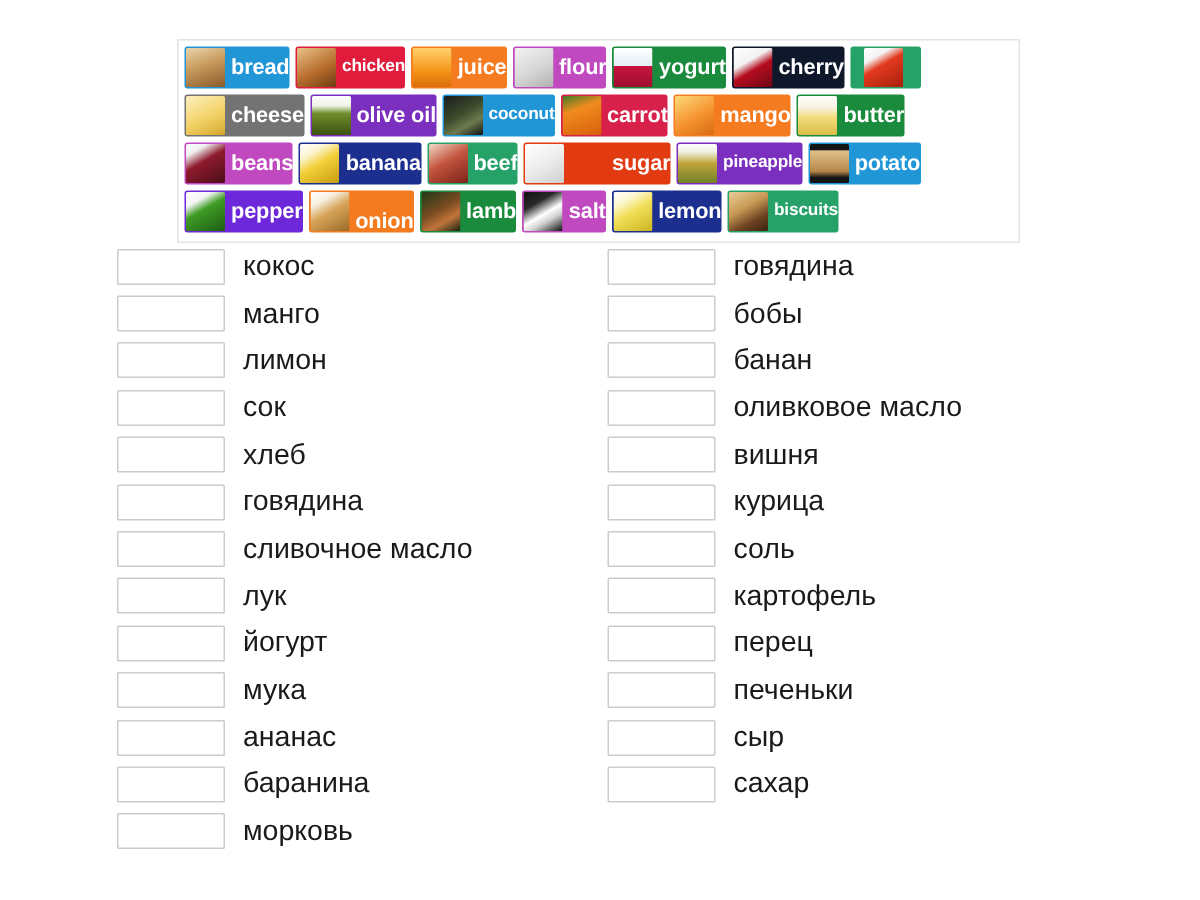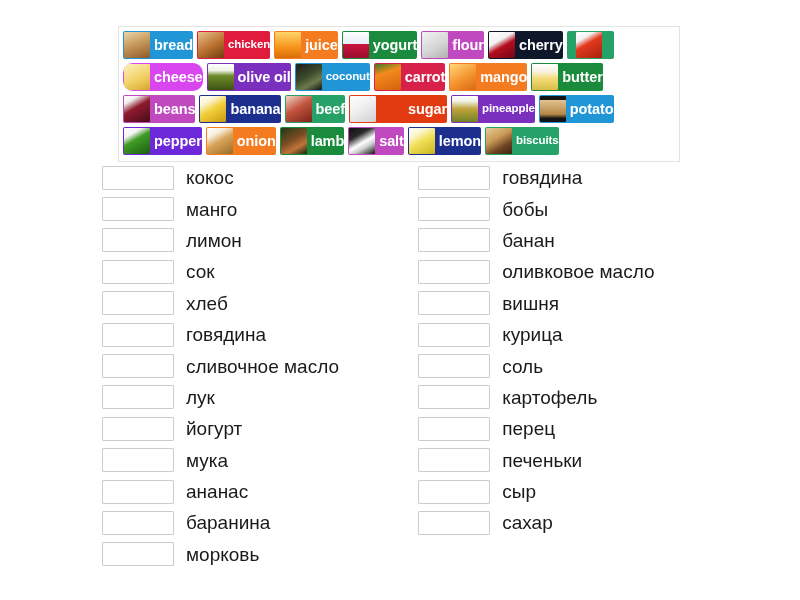--- a/index.html
+++ b/index.html
@@ -78,21 +78,21 @@
     position: absolute;
     left: 0;
     top: 162px;
     width: 800px;
     display: flex;
   }
   .col {
     width: 400px;
     padding-left: 0;
   }
-  .col.left { padding-left: 78px; margin-left: 24px; }
+  .col.left { padding-left: 78px; }
   .col.right { padding-left: 5px; }
 
   .answer-row {
     display: flex;
     align-items: center;
     height: 31.4px;
   }
 
   .answer-box {
     width: 72px;
@@ -129,123 +129,123 @@
           <span class="art" style="background: linear-gradient(150deg, rgb(232, 194, 137) 0%, rgb(185, 111, 46) 55%, rgb(111, 60, 18) 100%);"></span>
         </span>
         <span class="label sm">chicken</span>
       </div>
       <div class="tile" style="background: rgb(244, 123, 32);">
         <span class="thumb">
           <span class="art" style="background: linear-gradient(rgb(255, 211, 107) 0%, rgb(245, 147, 24) 60%, rgb(217, 109, 8) 100%);"></span>
         </span>
         <span class="label">juice</span>
       </div>
+      <div class="tile" style="background: rgb(192, 73, 192);">
+        <span class="thumb">
+          <span class="art" style="background: linear-gradient(150deg, rgb(242, 242, 242) 0%, rgb(214, 214, 214) 55%, rgb(176, 176, 176) 100%);"></span>
+        </span>
+        <span class="label">flour</span>
+      </div>
       <div class="tile" style="background: rgb(26, 138, 61);">
         <span class="thumb">
           <span class="art" style="background: linear-gradient(rgb(255, 255, 255) 0%, rgb(230, 238, 247) 45%, rgb(201, 19, 62) 46%, rgb(157, 15, 47) 100%);"></span>
         </span>
         <span class="label">yogurt</span>
       </div>
+      <div class="tile" style="background: #0f172a;">
+        <span class="thumb">
+          <span class="art" style="background: linear-gradient(150deg, rgb(255, 255, 255) 0%, rgb(242, 242, 242) 35%, rgb(181, 13, 32) 55%, rgb(110, 7, 19) 100%);"></span>
+        </span>
+        <span class="label">cherry</span>
+      </div>
+      <div class="tile" style="background: rgb(38, 162, 105); flex-direction: column;">
+        <span class="thumb">
+          <span class="art" style="background: linear-gradient(150deg, rgb(255, 255, 255) 0%, rgb(244, 244, 244) 25%, rgb(226, 58, 30) 45%, rgb(168, 31, 12) 100%);"></span>
+        </span>
+        <span class="label">tomato</span>
+      </div>
+      <div class="tile" style="background: #737373;">
+        <span class="thumb">
+          <span class="art" style="background: linear-gradient(155deg, rgb(253, 240, 189) 0%, rgb(242, 210, 103) 55%, rgb(213, 167, 44) 100%);"></span>
+        </span>
+        <span class="label">cheese</span>
+      </div>
+      <div class="tile" style="background: rgb(123, 47, 190);">
+        <span class="thumb">
+          <span class="art" style="background: linear-gradient(rgb(255, 255, 255) 0%, rgb(238, 243, 230) 25%, rgb(111, 140, 42) 45%, rgb(60, 82, 18) 100%);"></span>
+        </span>
+        <span class="label">olive oil</span>
+      </div>
+      <div class="tile" style="background: rgb(33, 150, 214);">
+        <span class="thumb">
+          <span class="art" style="background: linear-gradient(150deg, rgb(29, 29, 29) 0%, rgb(60, 75, 44) 45%, rgb(109, 122, 79) 70%, rgb(17, 17, 17) 100%);"></span>
+        </span>
+        <span class="label sm">coconut</span>
+      </div>
+      <div class="tile" style="background: rgb(216, 33, 74);">
+        <span class="thumb">
+          <span class="art" style="background: linear-gradient(160deg, rgb(63, 122, 40) 0%, rgb(240, 139, 29) 35%, rgb(215, 96, 12) 100%);"></span>
+        </span>
+        <span class="label">carrot</span>
+      </div>
+      <div class="tile" style="background: rgb(244, 123, 32);">
+        <span class="thumb">
+          <span class="art" style="background: linear-gradient(150deg, rgb(255, 217, 122) 0%, rgb(244, 147, 47) 55%, rgb(216, 106, 18) 100%);"></span>
+        </span>
+        <span class="label">mango</span>
+      </div>
+      <div class="tile" style="background: rgb(26, 138, 61);">
+        <span class="thumb">
+          <span class="art" style="background: linear-gradient(rgb(255, 255, 255) 0%, rgb(246, 242, 224) 30%, rgb(243, 220, 123) 55%, rgb(217, 189, 70) 100%);"></span>
+        </span>
+        <span class="label">butter</span>
+      </div>
       <div class="tile" style="background: rgb(192, 73, 192);">
         <span class="thumb">
-          <span class="art" style="background: linear-gradient(150deg, rgb(242, 242, 242) 0%, rgb(214, 214, 214) 55%, rgb(176, 176, 176) 100%);"></span>
-        </span>
-        <span class="label">flour</span>
-      </div>
-      <div class="tile" style="background: #0f172a;">
-        <span class="thumb">
-          <span class="art" style="background: linear-gradient(150deg, rgb(255, 255, 255) 0%, rgb(242, 242, 242) 35%, rgb(181, 13, 32) 55%, rgb(110, 7, 19) 100%);"></span>
-        </span>
-        <span class="label">cherry</span>
-      </div>
-      <div class="tile" style="background: rgb(38, 162, 105); flex-direction: column;">
-        <span class="thumb">
-          <span class="art" style="background: linear-gradient(150deg, rgb(255, 255, 255) 0%, rgb(244, 244, 244) 25%, rgb(226, 58, 30) 45%, rgb(168, 31, 12) 100%);"></span>
-        </span>
-        <span class="label">tomato</span>
-      </div>
-      <div class="tile" style="background: #d946ef; border-radius: 10px;">
-        <span class="thumb">
-          <span class="art" style="background: linear-gradient(155deg, rgb(253, 240, 189) 0%, rgb(242, 210, 103) 55%, rgb(213, 167, 44) 100%);"></span>
-        </span>
-        <span class="label">cheese</span>
+          <span class="art" style="background: linear-gradient(150deg, rgb(255, 255, 255) 0%, rgb(240, 240, 240) 20%, rgb(142, 27, 46) 45%, rgb(74, 12, 23) 100%);"></span>
+        </span>
+        <span class="label">beans</span>
+      </div>
+      <div class="tile" style="background: rgb(28, 47, 143);">
+        <span class="thumb">
+          <span class="art" style="background: linear-gradient(150deg, rgb(255, 255, 255) 0%, rgb(251, 244, 210) 25%, rgb(243, 208, 58) 50%, rgb(199, 155, 16) 100%);"></span>
+        </span>
+        <span class="label">banana</span>
+      </div>
+      <div class="tile" style="background: rgb(38, 162, 105);">
+        <span class="thumb">
+          <span class="art" style="background: linear-gradient(150deg, rgb(242, 217, 200) 0%, rgb(195, 85, 63) 45%, rgb(124, 35, 24) 100%);"></span>
+        </span>
+        <span class="label">beef</span>
+      </div>
+      <div class="tile" style="background: rgb(226, 59, 18); gap: 28px;">
+        <span class="thumb">
+          <span class="art" style="background: linear-gradient(150deg, rgb(255, 255, 255) 0%, rgb(237, 237, 237) 50%, rgb(207, 207, 207) 100%);"></span>
+        </span>
+        <span class="label">sugar</span>
       </div>
       <div class="tile" style="background: rgb(123, 47, 190);">
         <span class="thumb">
-          <span class="art" style="background: linear-gradient(rgb(255, 255, 255) 0%, rgb(238, 243, 230) 25%, rgb(111, 140, 42) 45%, rgb(60, 82, 18) 100%);"></span>
-        </span>
-        <span class="label">olive oil</span>
+          <span class="art" style="background: linear-gradient(rgb(255, 255, 255) 0%, rgb(238, 242, 227) 20%, rgb(192, 163, 58) 50%, rgb(111, 130, 39) 100%);"></span>
+        </span>
+        <span class="label sm">pineapple</span>
       </div>
       <div class="tile" style="background: rgb(33, 150, 214);">
         <span class="thumb">
-          <span class="art" style="background: linear-gradient(150deg, rgb(29, 29, 29) 0%, rgb(60, 75, 44) 45%, rgb(109, 122, 79) 70%, rgb(17, 17, 17) 100%);"></span>
-        </span>
-        <span class="label sm">coconut</span>
-      </div>
-      <div class="tile" style="background: rgb(216, 33, 74);">
-        <span class="thumb">
-          <span class="art" style="background: linear-gradient(160deg, rgb(63, 122, 40) 0%, rgb(240, 139, 29) 35%, rgb(215, 96, 12) 100%);"></span>
-        </span>
-        <span class="label">carrot</span>
-      </div>
-      <div class="tile" style="background: rgb(244, 123, 32);">
-        <span class="thumb">
-          <span class="art" style="background: linear-gradient(150deg, rgb(255, 217, 122) 0%, rgb(244, 147, 47) 55%, rgb(216, 106, 18) 100%);"></span>
-        </span>
-        <span class="label">mango</span>
-      </div>
-      <div class="tile" style="background: rgb(26, 138, 61);">
-        <span class="thumb">
-          <span class="art" style="background: linear-gradient(rgb(255, 255, 255) 0%, rgb(246, 242, 224) 30%, rgb(243, 220, 123) 55%, rgb(217, 189, 70) 100%);"></span>
-        </span>
-        <span class="label">butter</span>
-      </div>
-      <div class="tile" style="background: rgb(192, 73, 192);">
-        <span class="thumb">
-          <span class="art" style="background: linear-gradient(150deg, rgb(255, 255, 255) 0%, rgb(240, 240, 240) 20%, rgb(142, 27, 46) 45%, rgb(74, 12, 23) 100%);"></span>
-        </span>
-        <span class="label">beans</span>
-      </div>
-      <div class="tile" style="background: rgb(28, 47, 143);">
-        <span class="thumb">
-          <span class="art" style="background: linear-gradient(150deg, rgb(255, 255, 255) 0%, rgb(251, 244, 210) 25%, rgb(243, 208, 58) 50%, rgb(199, 155, 16) 100%);"></span>
-        </span>
-        <span class="label">banana</span>
-      </div>
-      <div class="tile" style="background: rgb(38, 162, 105);">
-        <span class="thumb">
-          <span class="art" style="background: linear-gradient(150deg, rgb(242, 217, 200) 0%, rgb(195, 85, 63) 45%, rgb(124, 35, 24) 100%);"></span>
-        </span>
-        <span class="label">beef</span>
-      </div>
-      <div class="tile" style="background: rgb(226, 59, 18); gap: 28px;">
-        <span class="thumb">
-          <span class="art" style="background: linear-gradient(150deg, rgb(255, 255, 255) 0%, rgb(237, 237, 237) 50%, rgb(207, 207, 207) 100%);"></span>
-        </span>
-        <span class="label">sugar</span>
-      </div>
-      <div class="tile" style="background: rgb(123, 47, 190);">
-        <span class="thumb">
-          <span class="art" style="background: linear-gradient(rgb(255, 255, 255) 0%, rgb(238, 242, 227) 20%, rgb(192, 163, 58) 50%, rgb(111, 130, 39) 100%);"></span>
-        </span>
-        <span class="label sm">pineapple</span>
-      </div>
-      <div class="tile" style="background: rgb(33, 150, 214);">
-        <span class="thumb">
           <span class="art" style="background: linear-gradient(rgb(20, 20, 20) 0%, rgb(20, 20, 20) 16%, rgb(224, 192, 141) 17%, rgb(182, 136, 72) 70%, rgb(20, 20, 20) 86%, rgb(20, 20, 20) 100%);"></span>
         </span>
         <span class="label">potato</span>
       </div>
       <div class="tile" style="background: #6d28d9;">
         <span class="thumb">
           <span class="art" style="background: linear-gradient(150deg, rgb(255, 255, 255) 0%, rgb(244, 244, 244) 25%, rgb(63, 156, 38) 45%, rgb(29, 92, 17) 100%);"></span>
         </span>
         <span class="label">pepper</span>
       </div>
-      <div class="tile" style="background: rgb(244, 123, 32);">
+      <div class="tile" style="background: rgb(244, 123, 32); align-items: flex-end;">
         <span class="thumb">
           <span class="art" style="background: linear-gradient(150deg, rgb(255, 255, 255) 0%, rgb(247, 240, 226) 25%, rgb(216, 165, 90) 50%, rgb(154, 106, 37) 100%);"></span>
         </span>
         <span class="label">onion</span>
       </div>
       <div class="tile" style="background: rgb(26, 138, 61);">
         <span class="thumb">
           <span class="art" style="background: linear-gradient(150deg, rgb(30, 59, 22) 0%, rgb(122, 75, 34) 45%, rgb(192, 116, 58) 70%, rgb(21, 36, 15) 100%);"></span>
         </span>
         <span class="label">lamb</span>

